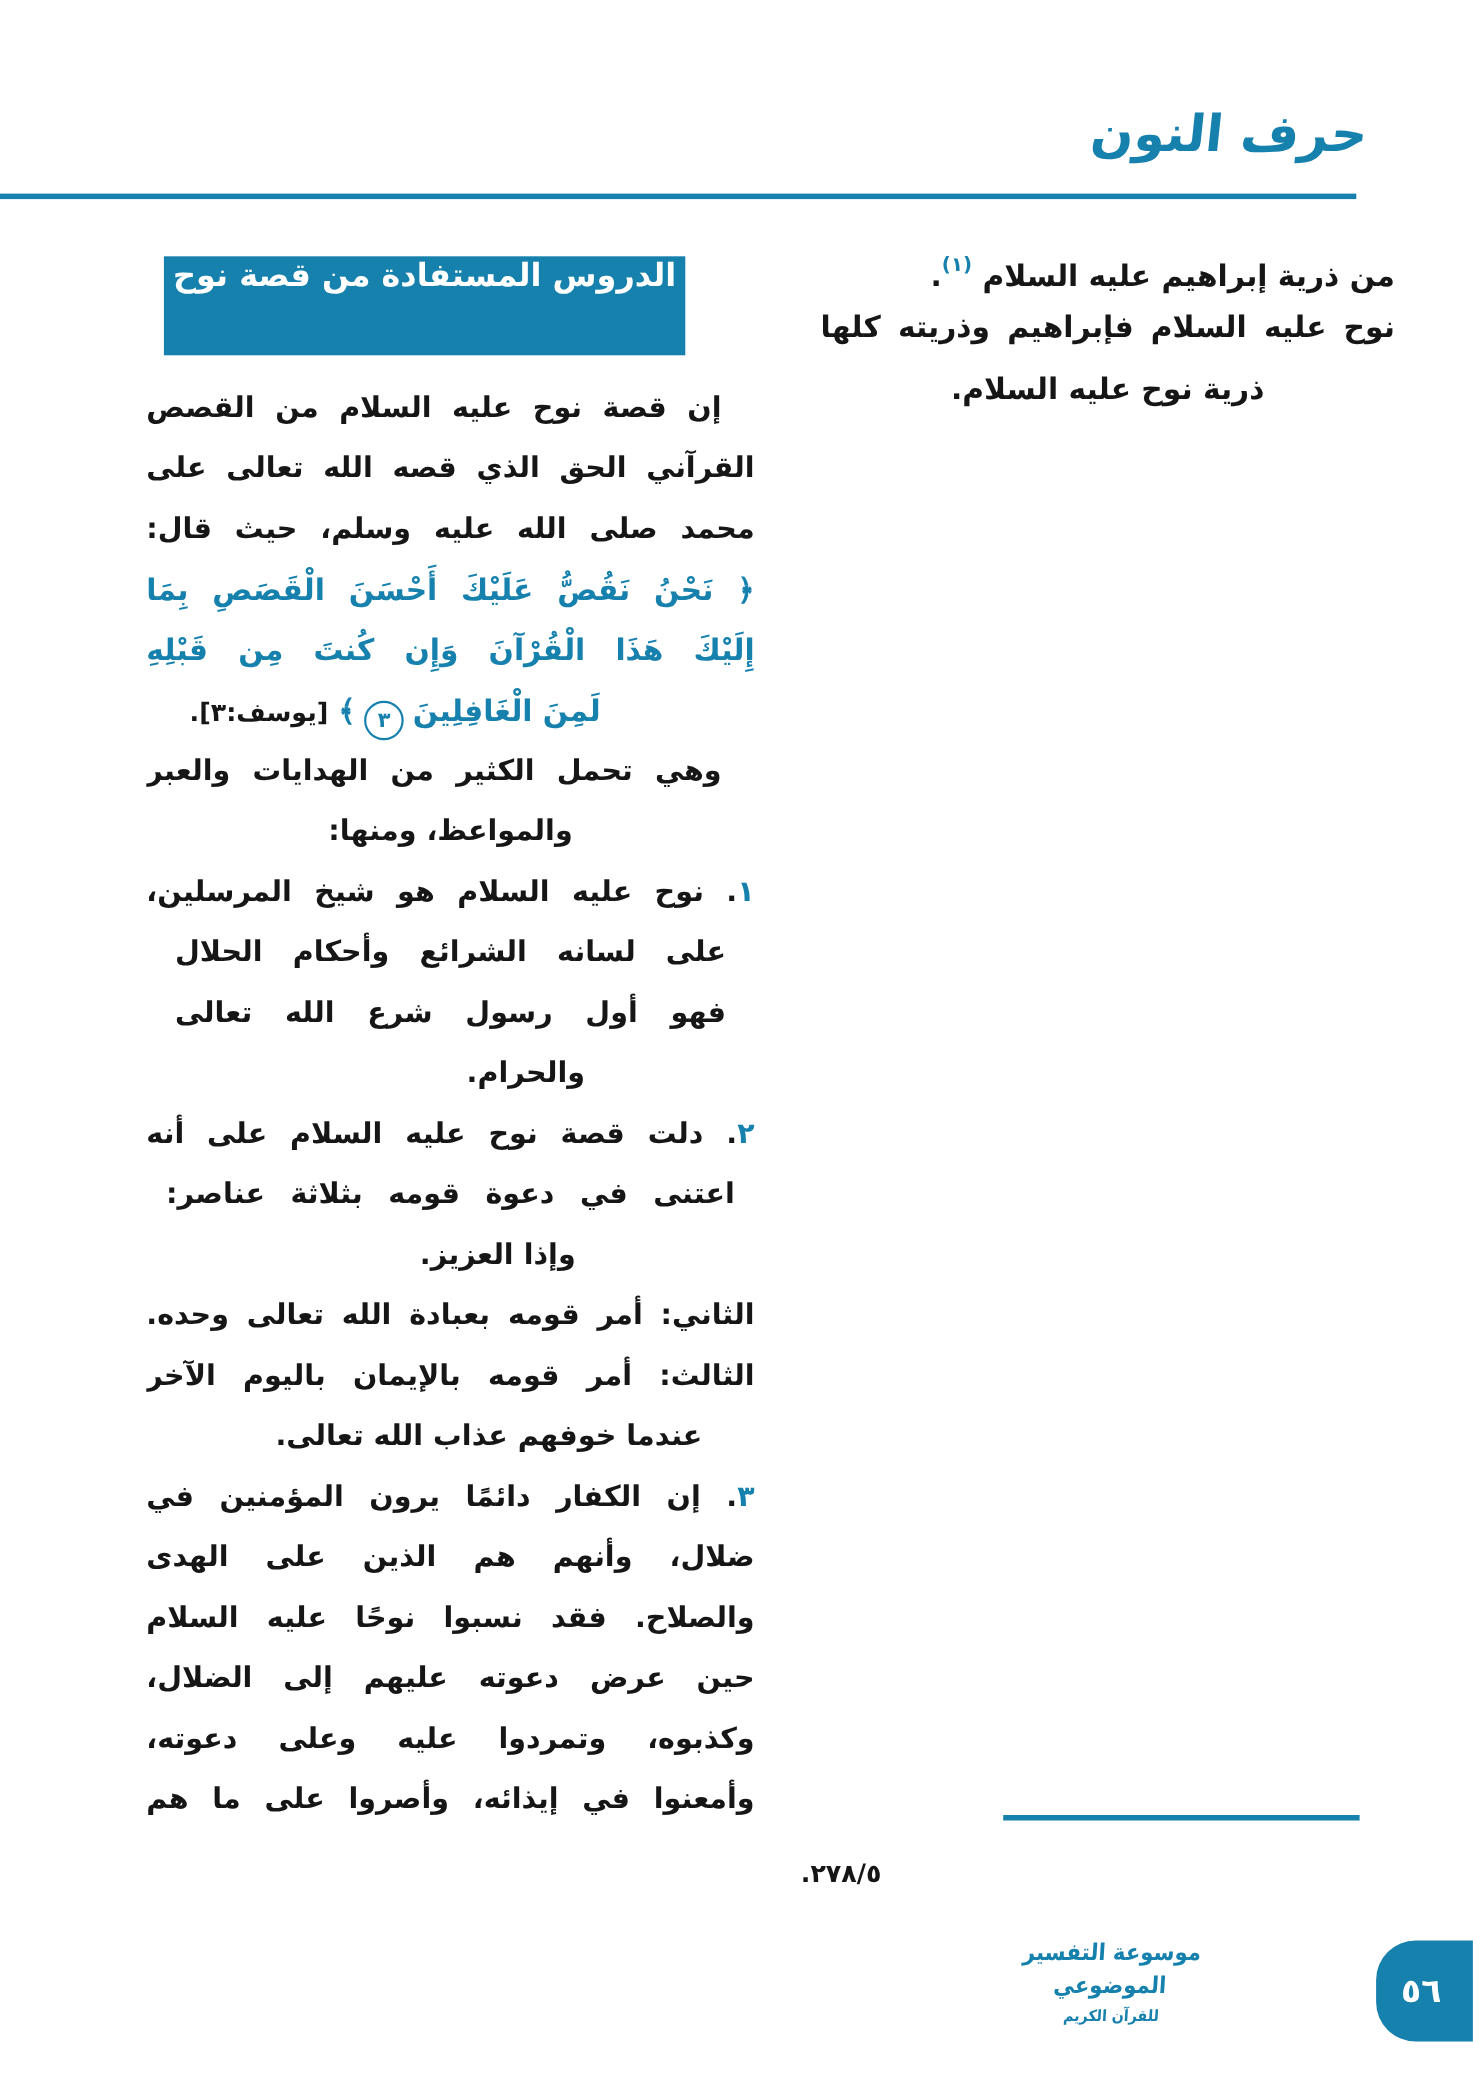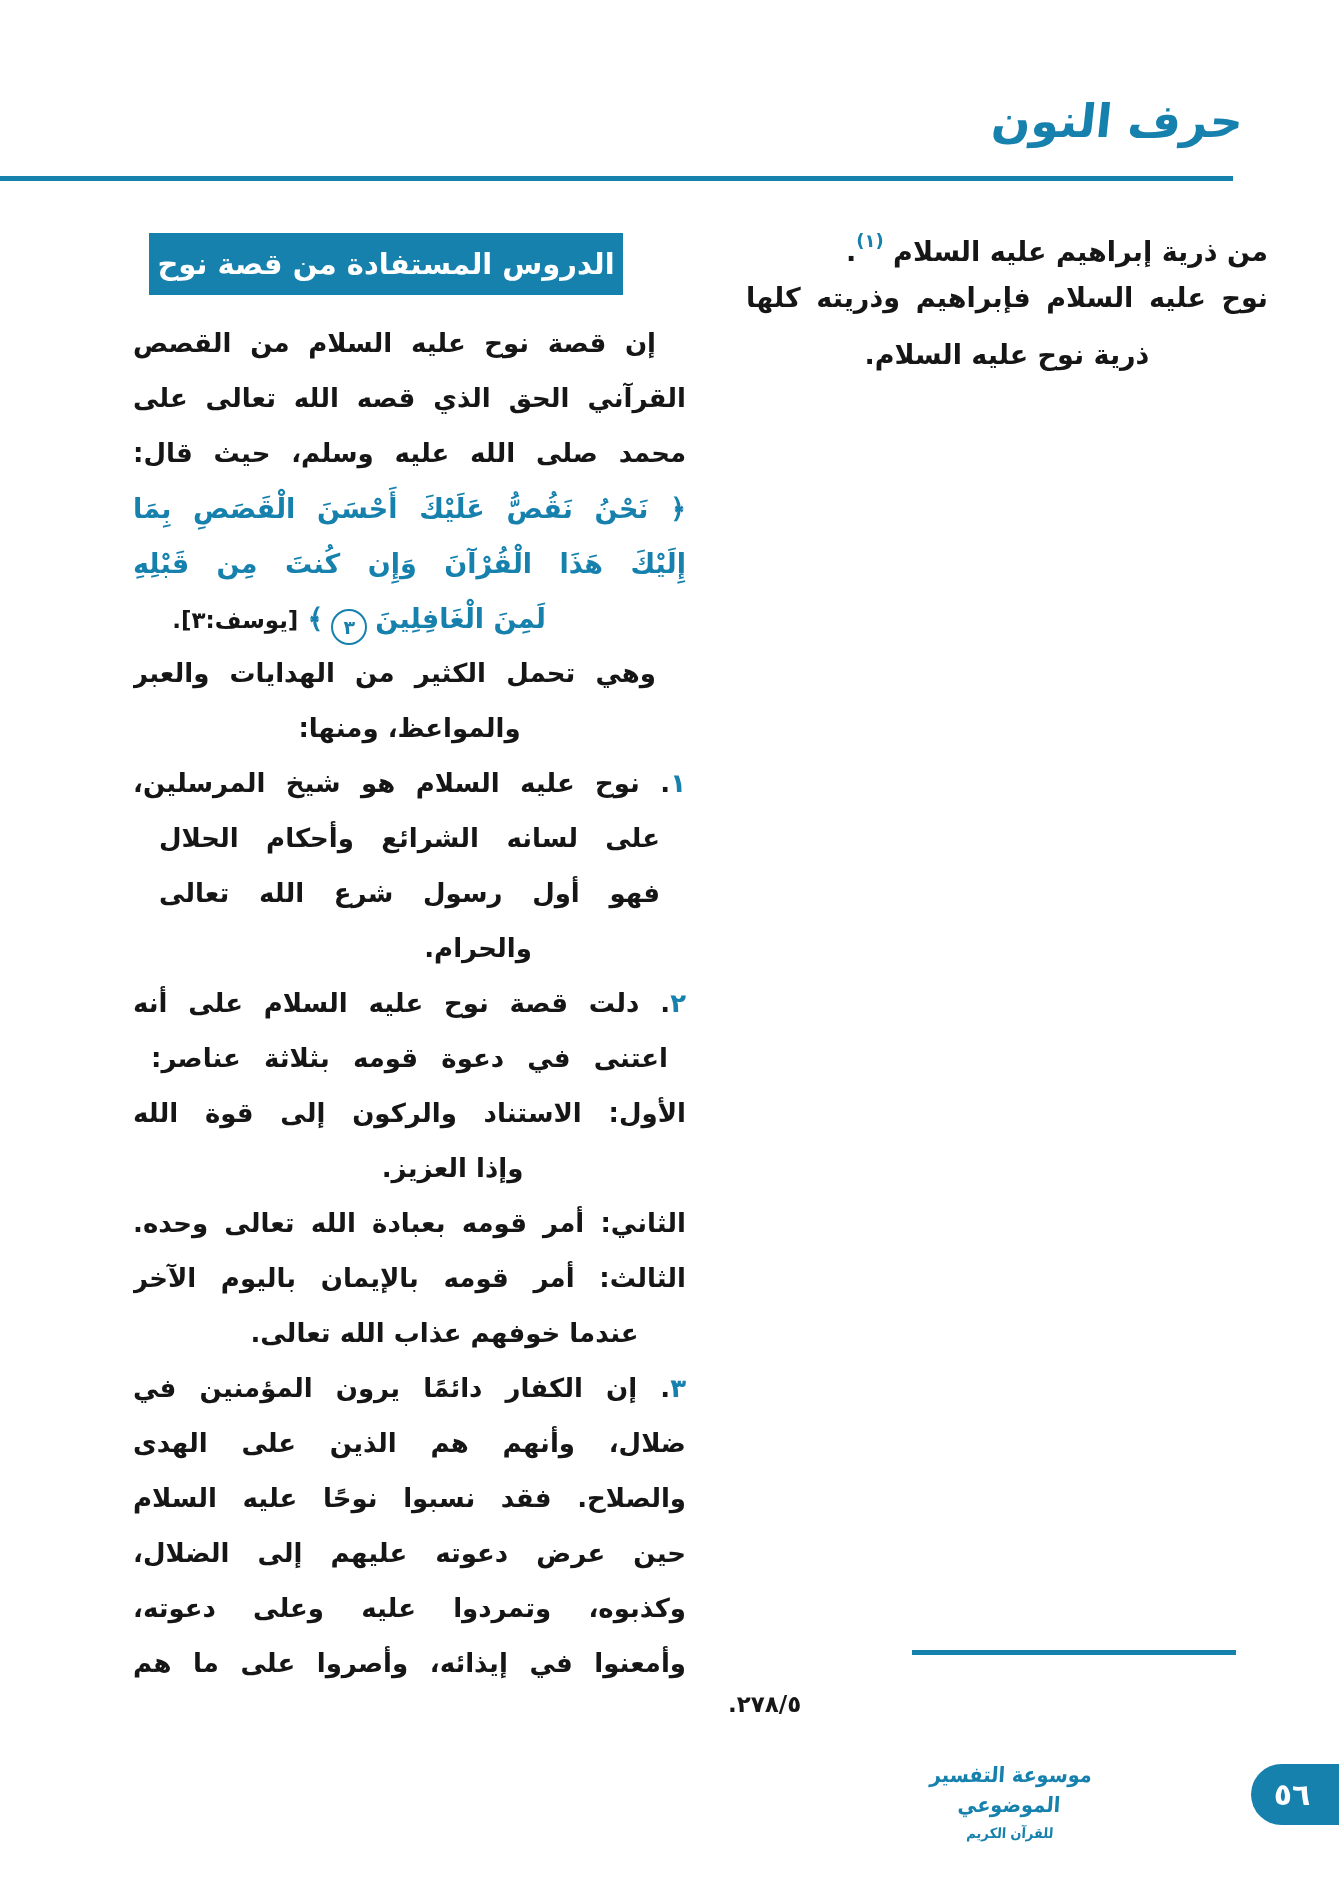--- a/index.html
+++ b/index.html
@@ -44,23 +44,23 @@
   }
   .aya-badge {
     display:inline-block; width:36px; height:36px; line-height:32px;
     border:2px solid var(--accent); border-radius:50%;
     text-align:center; font-size:19px; color:var(--accent);
     vertical-align:-6px; margin:0 8px; font-weight:bold;
   }
   .cite { font-size:23px; color:var(--ink); }
   
   .section-box {
-    margin-left:16px; margin-right:63px; height:62px;
+    margin-left:16px; margin-right:63px; height:90px;
     background:var(--accent); color:#ffffff;
-    display:flex; align-items:center; justify-content:center;
+    display:flex; justify-content:center;
     font-size:29px; font-weight:bold;
   }
   
   .footnote-rule {
     position:absolute; top:1650px; left:912px; width:324px; height:5px;
     background:var(--accent);
   }
   .footnote {
     position:absolute; top:1680px; left:714px; width:522px;
     font-size:23px; font-weight:bold;
@@ -70,21 +70,21 @@
   .fn-marker { color:var(--accent); }
   
   .footer-logo {
     position:absolute; top:1760px; left:895px; width:230px;
     text-align:center; color:var(--accent); font-weight:bold;
     transform:scaleX(0.92);
   }
   .footer-logo .logo1 { font-size:21px; line-height:30px; transform:skewX(-4deg); }
   .footer-logo .logo2 { font-size:14px; line-height:20px; margin-top:3px; transform:skewX(-4deg); }
   .page-badge {
-    position:absolute; top:1764px; right:0; width:88px; height:61px;
+    position:absolute; top:1764px; right:0; width:88px; height:92px;
     background:var(--accent); border-radius:36px 0 0 36px;
     color:#ffffff; display:flex; align-items:center; justify-content:center;
     font-size:30px; font-weight:bold; letter-spacing:12px; padding-right:6px;
   }
 </style>
 </head>
 <body>
 
 <div class="page">
 
@@ -109,21 +109,20 @@
       <div class="ln j quran-line">إِلَيْكَ هَذَا الْقُرْآنَ وَإِن كُنتَ مِن قَبْلِهِ</div>
       <div class="ln r" style="padding-right:140px;"><span class="quran">لَمِنَ الْغَافِلِينَ</span><span class="aya-badge">٣</span><span class="quran">﴾</span> <span class="cite">[يوسف:٣].</span></div>
       <div class="ln j ind">وهي تحمل الكثير من الهدايات والعبر</div>
       <div class="ln l">والمواعظ، ومنها:</div>
       <div class="ln j"><span class="num">١</span><span>. نوح عليه السلام هو شيخ المرسلين،</span></div>
       <div class="ln j pad">على لسانه الشرائع وأحكام الحلال</div>
       <div class="ln j pad">فهو أول رسول شرع الله تعالى</div>
       <div class="ln l" style="padding-left:137px;">والحرام.</div>
       <div class="ln j"><span class="num">٢</span><span>. دلت قصة نوح عليه السلام على أنه</span></div>
       <div class="ln j pad2">اعتنى في دعوة قومه بثلاثة عناصر:</div>
-      <div class="ln j">الأول: الاستناد والركون إلى قوة الله</div>
       <div class="ln l" style="padding-left:86px;">وإذا العزيز.</div>
       <div class="ln j">الثاني: أمر قومه بعبادة الله تعالى وحده.</div>
       <div class="ln j">الثالث: أمر قومه بالإيمان باليوم الآخر</div>
       <div class="ln l" style="padding-left:70px;">عندما خوفهم عذاب الله تعالى.</div>
       <div class="ln j"><span class="num">٣</span><span>. إن الكفار دائمًا يرون المؤمنين في</span></div>
       <div class="ln j">ضلال، وأنهم هم الذين على الهدى</div>
       <div class="ln j">والصلاح. فقد نسبوا نوحًا عليه السلام</div>
       <div class="ln j">حين عرض دعوته عليهم إلى الضلال،</div>
       <div class="ln j">وكذبوه، وتمردوا عليه وعلى دعوته،</div>
       <div class="ln j">وأمعنوا في إيذائه، وأصروا على ما هم</div>

